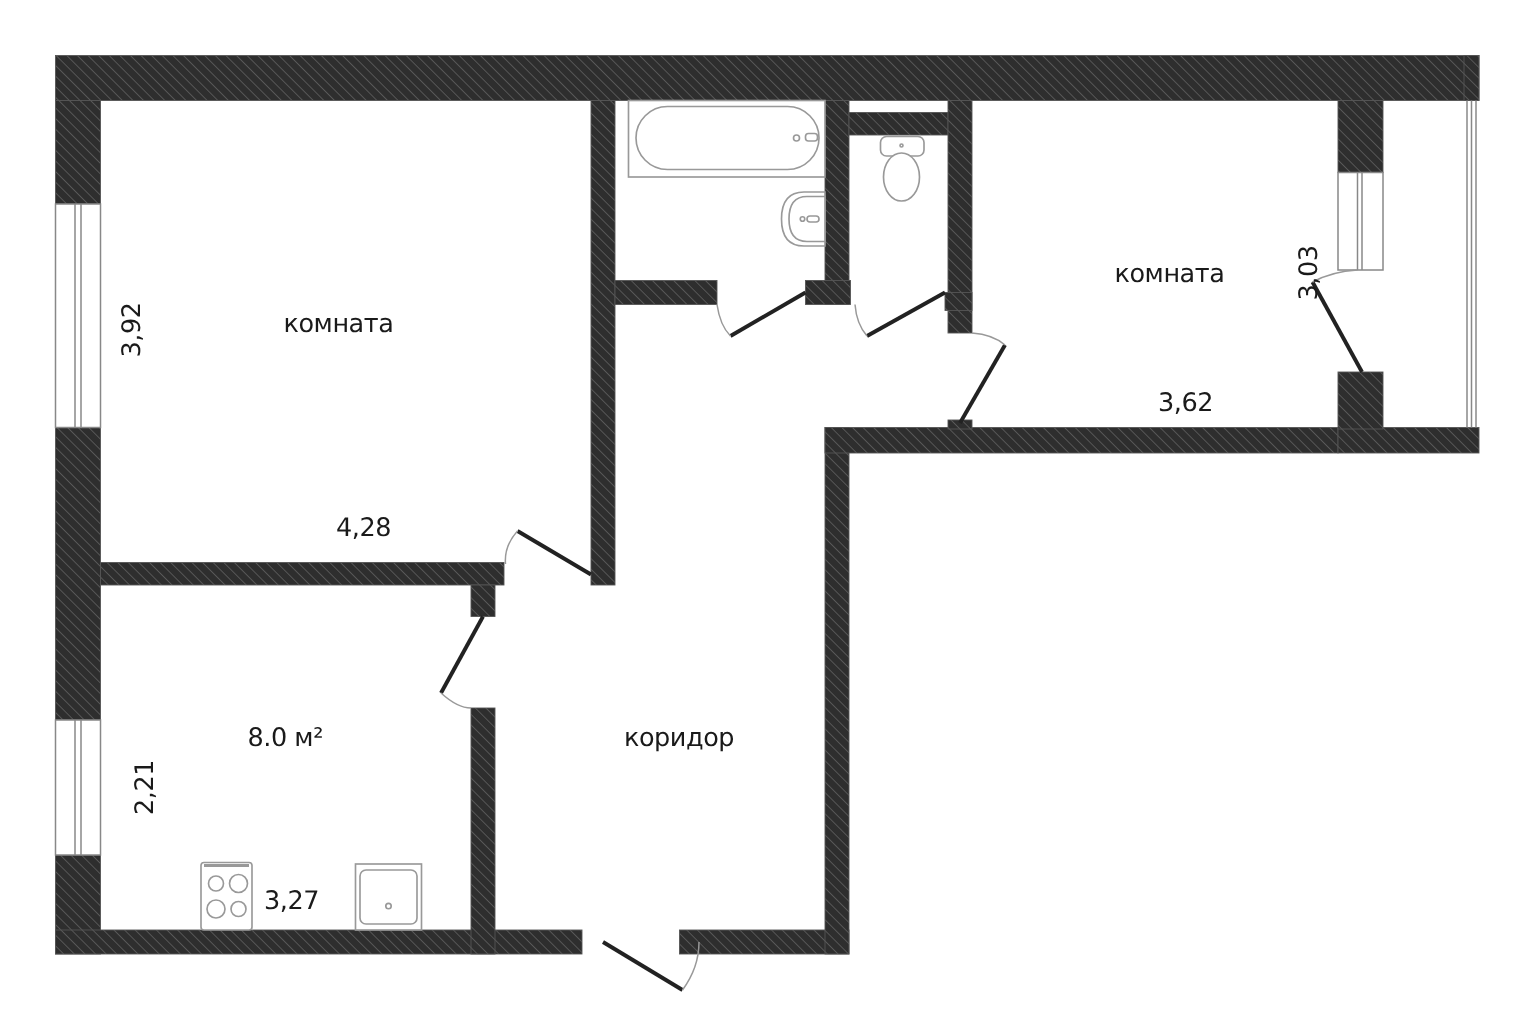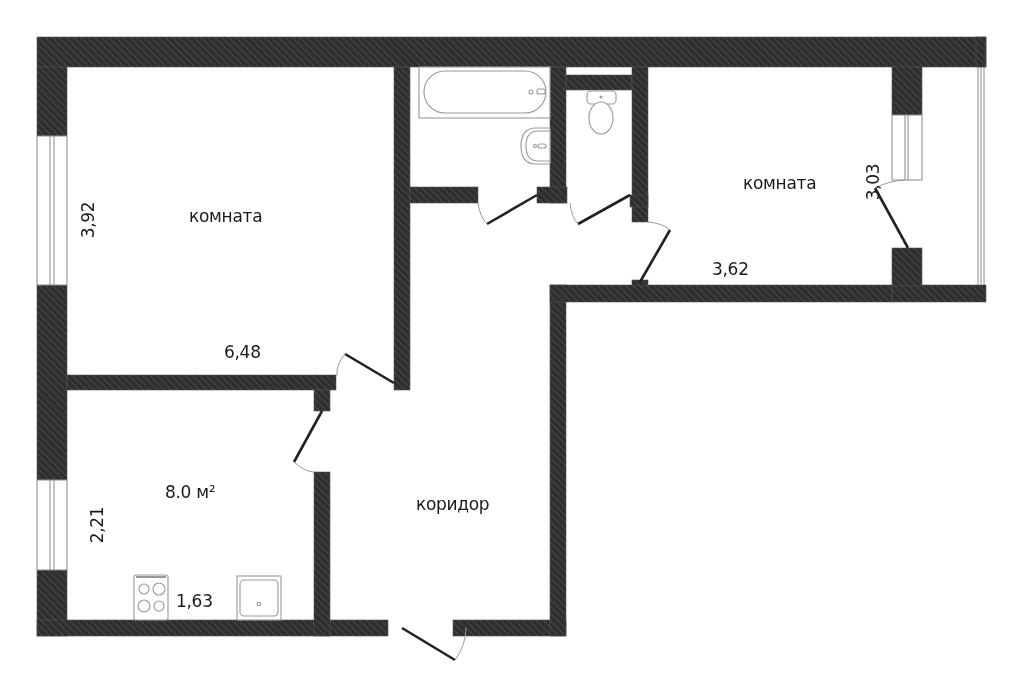--- a/index.html
+++ b/index.html
@@ -133,23 +133,23 @@
   </g>
   <g>
     <rect class="fixture" x="237" y="576" width="44" height="44"></rect>
     <rect class="fixture" x="240" y="580" width="38" height="36" rx="4"></rect>
     <circle class="fixture" cx="259" cy="604" r="1.8"></circle>
   </g>
 </svg>
 
 <div class="label" style="left:189px; top:206px;">комната</div>
 <div class="label rot" style="left:70px; top:210px;">3,92</div>
-<div class="label" style="left:224px; top:342px;">6,48</div>
+<div class="label" style="left:224px; top:342px;">4,28</div>
 
 <div class="label" style="left:743px; top:173px;">комната</div>
 <div class="label rot" style="left:855px; top:172px;">3,03</div>
-<div class="label" style="left:712px; top:259px;">3,62</div>
+<div class="label" style="left:772px; top:259px;">3,62</div>
 
 <div class="label" style="left:165px; top:482px;">8.0 м²</div>
 <div class="label rot" style="left:79px; top:515px;">2,21</div>
-<div class="label" style="left:176px; top:591px;">1,63</div>
+<div class="label" style="left:176px; top:591px;">3,27</div>
 
-<div class="label" style="left:416px; top:494px;">коридор</div>
+<div class="label" style="left:416px; top:482px;">коридор</div>
 
 </body></html>

